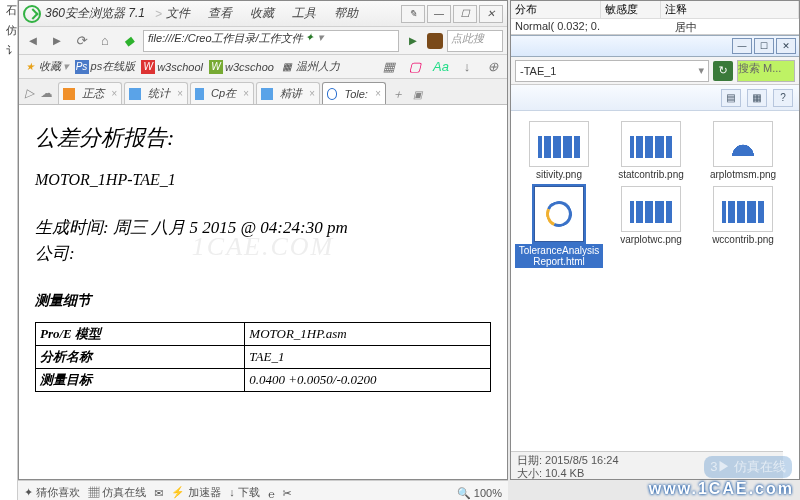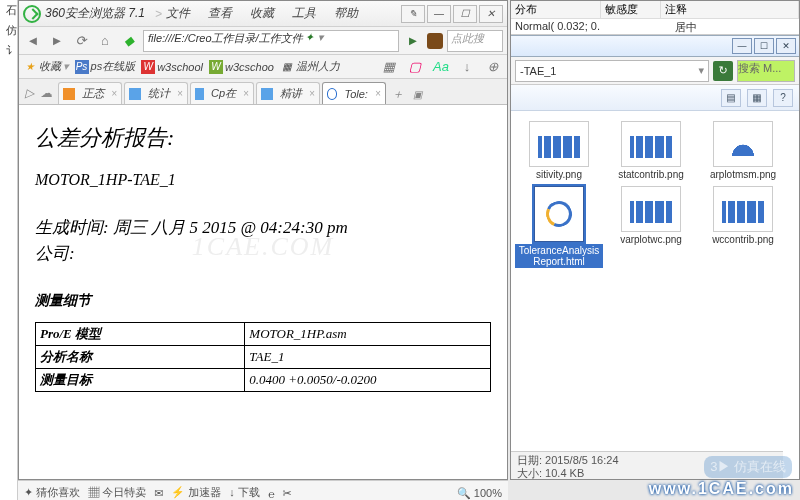--- a/index.html
+++ b/index.html
@@ -208,21 +208,21 @@
             <td>测量目标</td>
             <td>0.0400 +0.0050/-0.0200</td>
           </tr>
     </tbody>
       </table>
   </div>
 </div>
 
 <div class="browser-status">
   <span>✦ <span>猜你喜欢</span></span>
-  <span>▦ <span>今日特卖</span></span>
+  <span>▦ <span>仿真在线</span></span>
   <span>✉</span>
   <span>⚡ <span>加速器</span></span>
   <span>↓ <span>下载</span></span>
   <span>℮</span>
   <span>✂</span>
   <span style="flex:1"></span>
   <span>🔍 <span>100%</span></span>
 </div>
 
 <div class="explorer">

